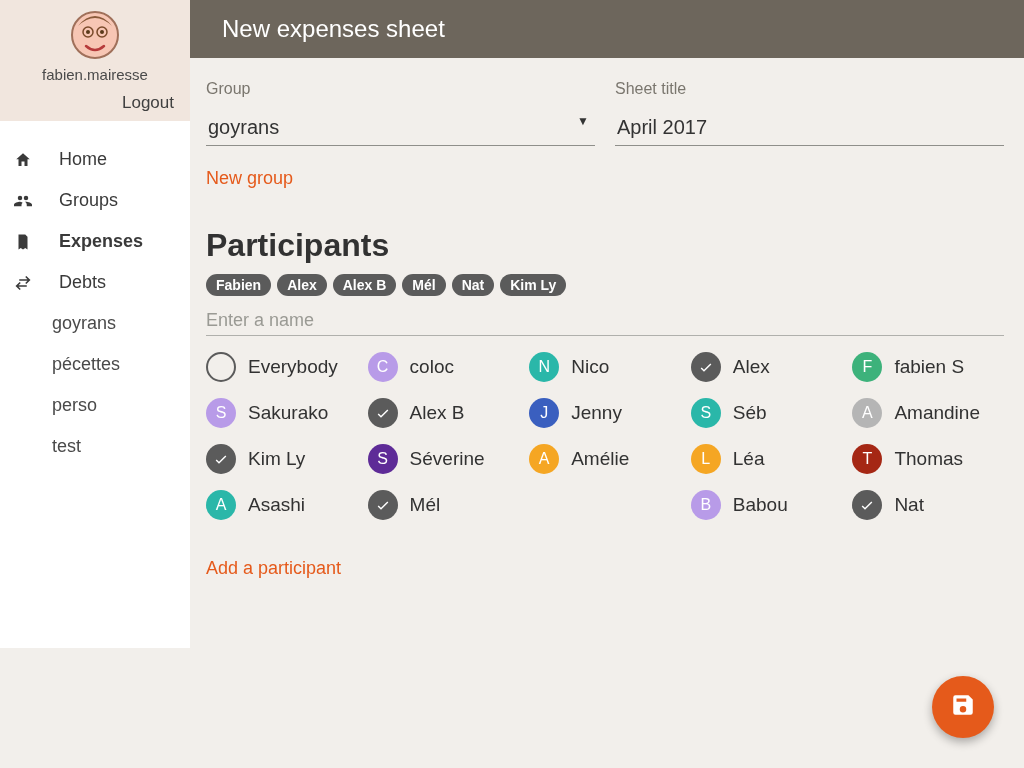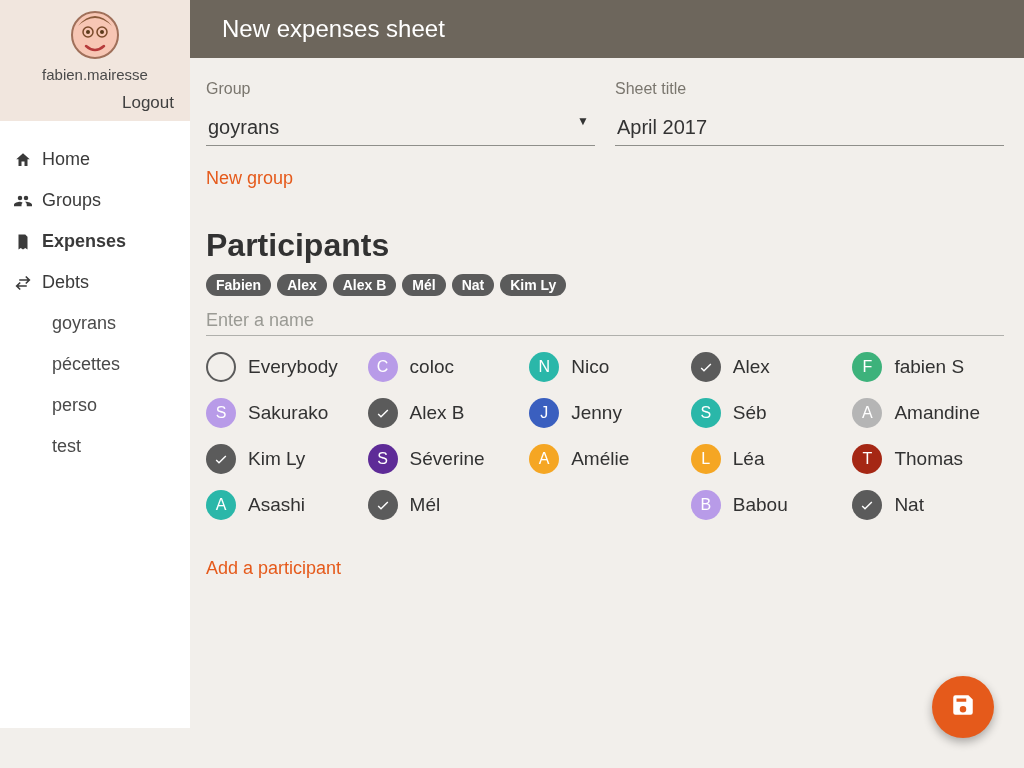--- a/index.html
+++ b/index.html
@@ -1,27 +1,27 @@
 <!DOCTYPE html>
 <html><head>
 <meta charset="utf-8">
 <style>
   * { box-sizing: border-box; margin: 0; padding: 0; }
   html, body { width: 1024px; height: 768px; overflow: hidden; font-family: "Segoe UI", "Helvetica Neue", Arial, sans-serif; background: #f2efeb; }
   body { display: flex; }
 
   
-  .sidebar { width: 190px; height: 728px; background: #fff; display: flex; flex-direction: column; }
+  .sidebar { width: 190px; height: 648px; background: #fff; display: flex; flex-direction: column; }
   .profile { background: #f1e6de; padding: 8px 10px 8px; text-align: center; position: relative; }
   .avatar-face { width: 54px; height: 54px; margin: 0 auto; }
   .username { color: #4a4a4a; font-size: 15px; margin-top: 4px; }
   .logout { color: #404040; font-size: 17px; text-align: right; padding-right: 6px; margin-top: 10px; cursor: pointer; }
 
   .nav { padding-top: 18px; }
-  .nav-item { display: flex; align-items: center; gap: 10px; padding: 10px 14px; color: #3a3a3a; font-size: 18px; cursor: pointer; }
+  .nav-item { display: flex; align-items: center; gap: 27px; padding: 10px 14px; color: #3a3a3a; font-size: 18px; cursor: pointer; }
   .nav-item.active { font-weight: 700; }
   .nav-icon { width: 18px; height: 18px; display: inline-flex; align-items: center; justify-content: center; color: #3a3a3a; }
   .nav-icon svg { width: 18px; height: 18px; fill: currentColor; }
 
   .subnav { padding-left: 38px; }
   .subnav-item { padding: 10px 14px; color: #4a4a4a; font-size: 18px; cursor: pointer; }
 
   
   .main { flex: 1; display: flex; flex-direction: column; height: 768px; }
   .titlebar { background: #6d665c; color: #fff; height: 58px; display: flex; align-items: center; padding: 0 32px; font-size: 24px; font-weight: 400; }

